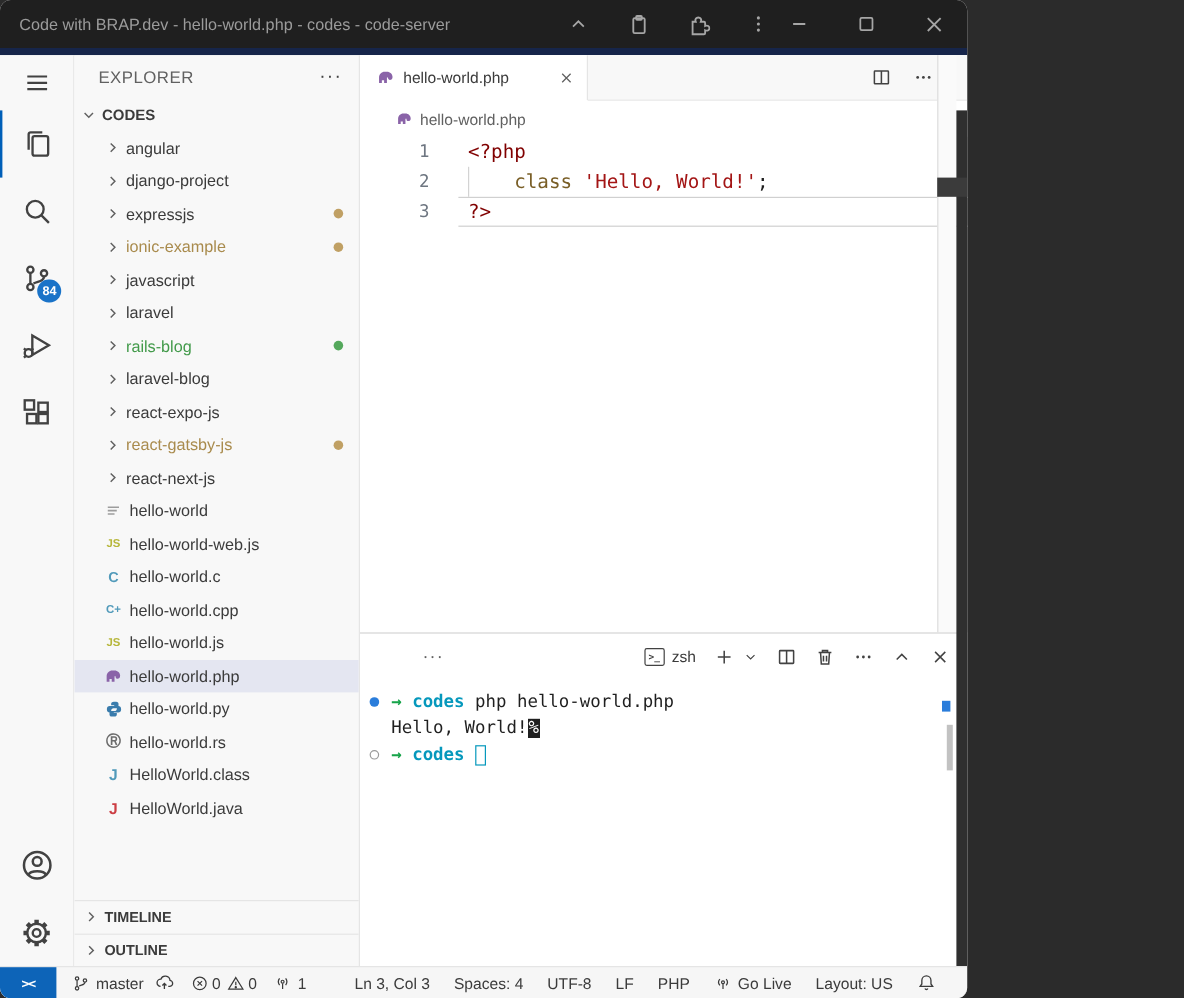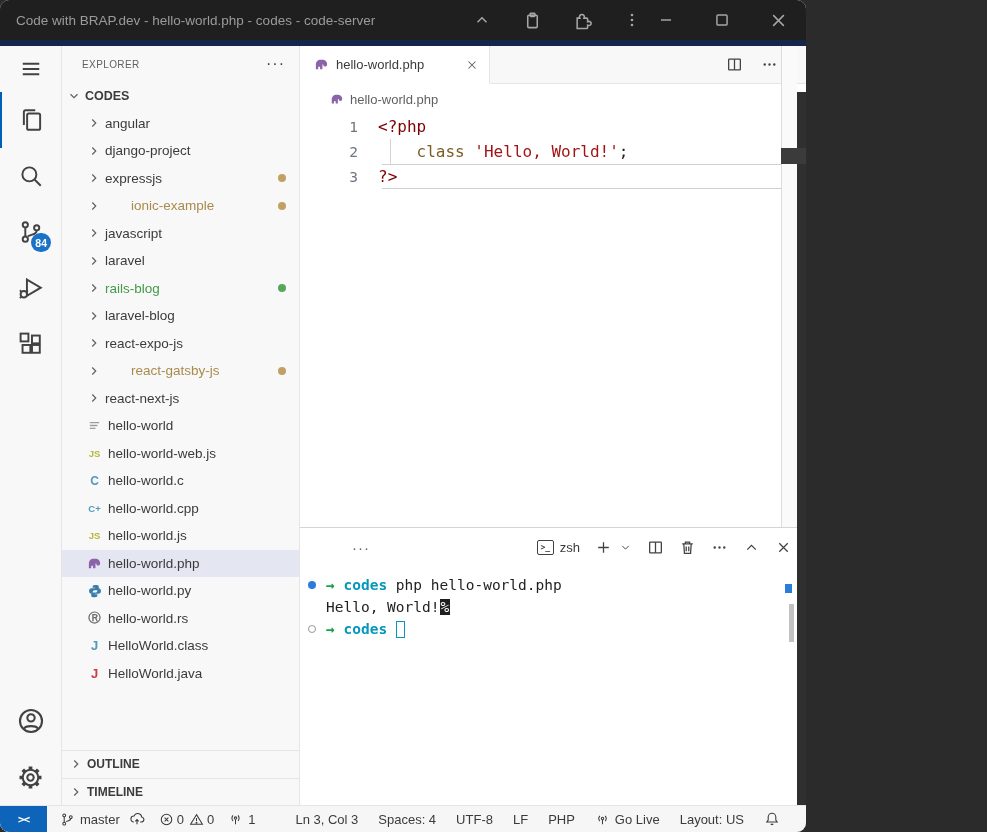--- a/index.html
+++ b/index.html
@@ -24,33 +24,33 @@
   .activitybar { width:62px; background:#f8f8f8; border-right:1px solid #e5e5e5; display:flex; flex-direction:column; align-items:stretch; }
   .ab-item { height:56px; display:flex; align-items:center; justify-content:center; position:relative; color:#424242; }
   .ab-item svg { stroke:#424242; fill:none; stroke-width:1.2; }
   .ab-item.active { border-left:2px solid #005fb8; }
   .ab-badge { position:absolute; right:10px; bottom:8px; min-width:19px; height:19px; border-radius:10px; background:#1a73c8; color:#fff; font-size:10.5px; font-weight:700; display:flex; align-items:center; justify-content:center; padding:0 4px; }
   .ab-bottom { margin-top:auto; }
 
   
   .sidebar { width:238px; background:#f8f8f8; border-right:1px solid #e5e5e5; display:flex; flex-direction:column; overflow:hidden; }
   .sb-header { height:36px; display:flex; align-items:center; padding:0 14px 0 20px; }
-  .sb-header .sb-title { font-size:10px; color:#616161; letter-spacing:.4px; }
+  .sb-header .sb-title { font-size:14px; color:#616161; letter-spacing:.4px; }
   .sb-header .sb-more { margin-left:auto; color:#424242; font-size:16px; letter-spacing:1px; }
   .tree-row { height:27.5px; display:flex; align-items:center; font-size:13.5px; color:#3b3b3b; padding-left:4px; cursor:default; }
   .tree-row.root { font-weight:700; font-size:12.5px; }
   .tree-row.child { padding-left:24px; }
   .tree-row .chev { width:16px; height:16px; display:flex; align-items:center; justify-content:center; margin-right:3px; flex:none; }
   .tree-row .chev svg { stroke:#616161; fill:none; stroke-width:1.4; }
   .tree-row .ficon { width:17px; height:16px; display:flex; align-items:center; justify-content:center; margin-right:5px; flex:none; font-weight:700; }
   .tree-row.selected { background:#e4e6f1; }
   .gitdot { width:8px; height:8px; border-radius:50%; margin-left:auto; margin-right:13px; flex:none; }
   .dot-mod { background:#c0a064; }
   .dot-add { background:#54a85c; }
-  .lbl-mod { color:#a98b4d;margin-left:26px; }
+  .lbl-mod { color:#a98b4d; }
   .lbl-add { color:#429a4a; }
   .fi-js { color:#b7b73b; font-size:9.5px; }
   .fi-c  { color:#519aba; font-size:12px; }
   .fi-cpp{ color:#519aba; font-size:9.5px; }
   .fi-rs { color:#6d6d6d; font-size:12.5px; font-weight:400; }
   .fi-jblue { color:#519aba; font-size:13px; }
   .fi-jred  { color:#cc3e44; font-size:13px; }
   .sb-bottom { margin-top:auto; }
   .sb-section { height:27.5px; border-top:1px solid #e5e5e5; display:flex; align-items:center; padding-left:6px; font-size:12px; font-weight:700; color:#3b3b3b; }
   .sb-section .chev { width:16px; height:16px; display:flex; align-items:center; justify-content:center; margin-right:3px; }
@@ -64,21 +64,21 @@
   .tab .tab-label { font-size:13px; color:#3b3b3b; flex:1; }
   .tab .tab-close { color:#5f5f5f; display:flex; }
   .tab .tab-close svg { stroke:#5f5f5f; stroke-width:1.2; }
   .editor-actions { margin-left:auto; display:flex; align-items:center; gap:18px; padding-right:28px; color:#424242; }
   .editor-actions svg { stroke:#424242; fill:none; stroke-width:1.2; }
   .breadcrumb { height:30px; display:flex; align-items:center; padding-left:30px; gap:6px; background:#fff; }
   .breadcrumb .bc-label { font-size:13px; color:#616161; }
   .code-area { position:relative; flex:1; font-family:"DejaVu Sans Mono", monospace; font-size:16px; }
   .code-line { height:25px; display:flex; align-items:center; position:relative; }
   .gutter { width:58px; text-align:right; color:#6e7681; font-size:14.5px; flex:none; }
-  .code-text { margin-left:20px; white-space:pre; color:#1f1f1f; position:relative;text-align:right; }
+  .code-text { margin-left:32px; white-space:pre; color:#1f1f1f; position:relative;text-align:right; }
   .tok-tag { color:#800000; }
   .tok-kw { color:#795e26; }
   .tok-str { color:#a31515; }
   .cur-line-box { position:absolute; left:82px; top:50px; width:528px; height:25px; border-top:1px solid #d0d0d0; border-bottom:1px solid #d0d0d0; pointer-events:none; }
   .indent-guide { position:absolute; left:90px; top:25px; width:1px; height:25px; background:#d3d3d3; }
   .minimap { position:absolute; left:610px; top:56px; width:52px; height:120px; }
   .minimap .mm1 { position:absolute; left:2px; top:8px; width:16px; height:2px; background:#a04b4b; }
   .minimap .mm2 { position:absolute; left:6px; top:14px; width:24px; height:2px; background:#c06a5a; }
   .minimap .mm3 { position:absolute; left:2px; top:20px; width:8px; height:2px; background:#999; }
   .ed-scroll-track { position:absolute; right:9px; top:0; width:16px; height:481px; background:#fafafa; border-left:1px solid #dcdcdc; }
@@ -417,29 +417,29 @@
           <span>HelloWorld.java</span>
         </div>
 
       <div class="sb-bottom">
         <div class="sb-section">
           <span class="chev">
               <svg width="14" height="14" viewBox="0 0 16 16">
                 <path d="M6 4l4 4-4 4"></path>
               </svg>
             </span>
-          <span>OUTLINE</span>
+          <span>TIMELINE</span>
         </div>
         <div class="sb-section">
           <span class="chev">
               <svg width="14" height="14" viewBox="0 0 16 16">
                 <path d="M6 4l4 4-4 4"></path>
               </svg>
             </span>
-          <span>TIMELINE</span>
+          <span>OUTLINE</span>
         </div>
       </div>
     </div>
 
     <div class="editorcol">
       <div class="editor-region">
         <div class="tabbar">
           <div class="tab">
             <span class="icon">
                 <svg width="15" height="15" viewBox="0 0 16 16">

